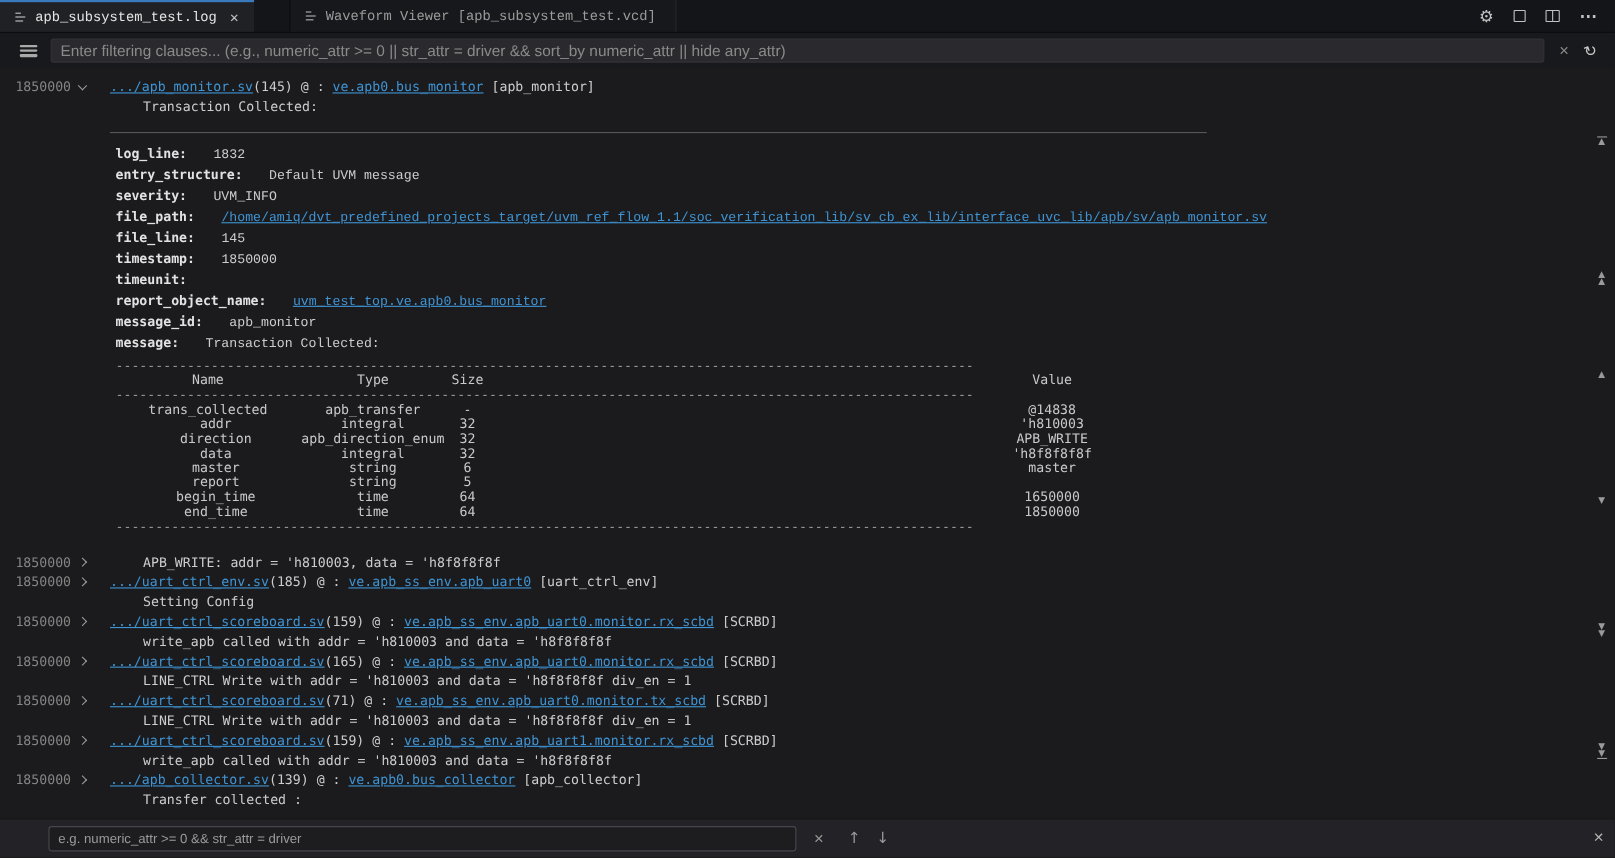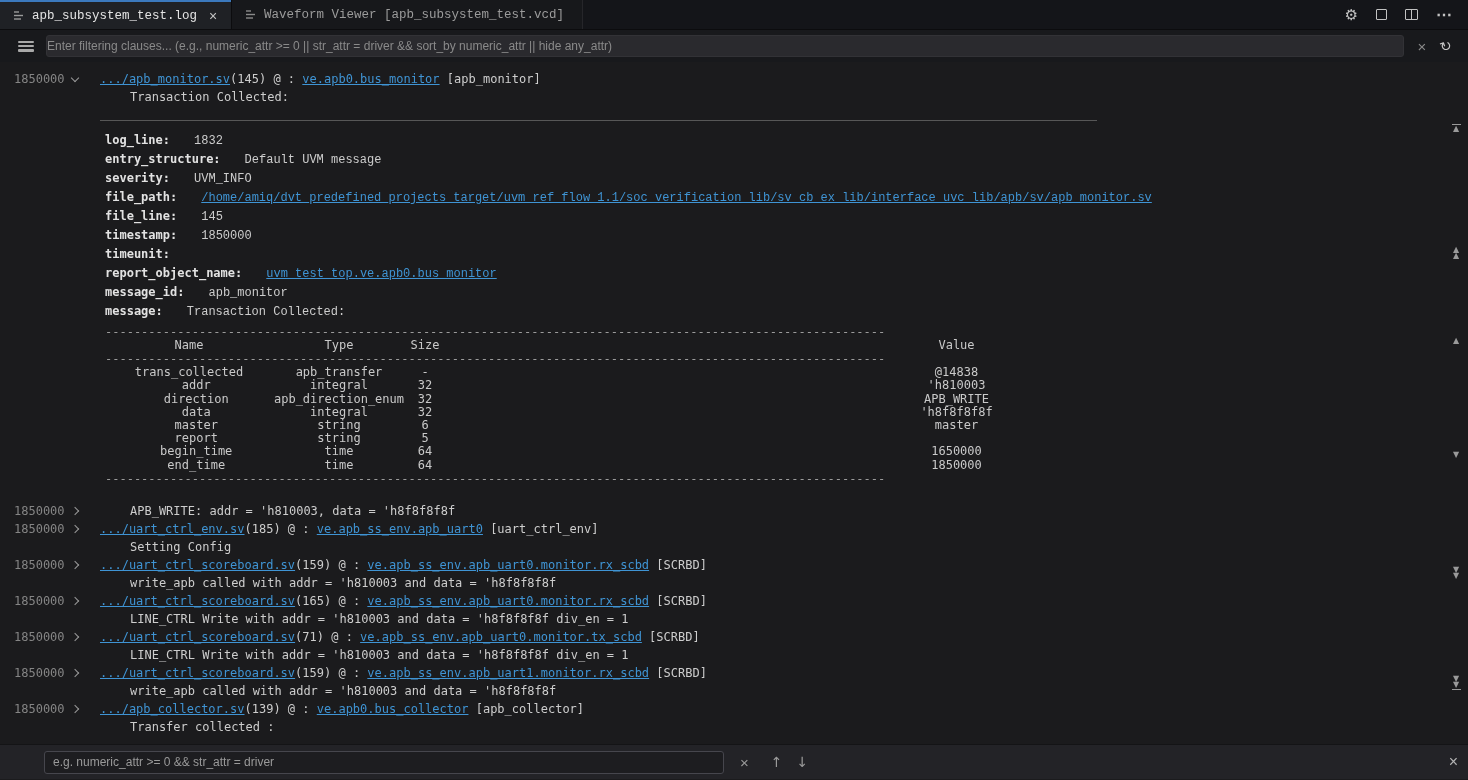--- a/index.html
+++ b/index.html
@@ -5,42 +5,42 @@
   * { margin:0; padding:0; box-sizing:border-box; }
   html,body { width:1468px; height:780px; overflow:hidden; background:#1b1b1d;
               font-family:"Liberation Sans", sans-serif; }
 
   
   .titlebar { height:30px; background:#141519; display:flex; align-items:stretch;
               border-bottom:1px solid #0c0c0e; }
   .tab { display:flex; align-items:center; padding:0 10px 0 12px; cursor:pointer;
          position:relative; }
   .tab.active { background:#1f2125; border-top:2px solid #3b79bd; }
-  .tab.inactive { background:#17181b; border-right:1px solid #26262a; border-left:1px solid #0c0c0e; }
+  .tab.inactive { background:#17181b; border-right:1px solid #26262a; border-left:1px solid #0c0c0e;margin-left:32px; }
   .tab-label { font-size:12.5px; color:#e4e4e4; margin:0 8px 0 7px; white-space:nowrap;font-family:Liberation Mono, monospace; }
   .tab.inactive .tab-label { color:#9b9b9b; }
   .tab-close { width:16px; height:16px; display:flex; align-items:center; justify-content:center;
                color:#c5c5c5; font-size:14px; border-radius:3px; cursor:pointer; }
   .tab-close::before { content:"×"; }
   .tab-icon svg { display:block; }
   .tb-actions { margin-left:auto; display:flex; align-items:center; gap:18px; padding-right:16px; }
   .tbico { color:#c2c2c2; cursor:pointer; display:flex; align-items:center; justify-content:center; }
   .ico-gear::before { content:"⚙"; font-size:15px; }
   .ico-dots::before { content:"⋯"; font-size:16px; font-weight:bold; }
   .ico-square { width:11px; height:11px; border:1.2px solid #c2c2c2; border-radius:1px; }
   .ico-split { width:13px; height:11px; border:1.2px solid #c2c2c2; border-radius:1px; display:flex; }
   .ico-split i { flex:1; } .ico-split i:first-child { border-right:1.2px solid #c2c2c2; }
 
   
   .filterbar { height:32px; background:#18191c; display:flex; align-items:center; padding:0 10px; }
   .hamburger { width:16px; height:11px; margin:0 12px 0 8px; display:flex; flex-direction:column;
                justify-content:space-between; cursor:pointer; }
   .hamburger i { height:2.2px; background:#a9a9a9; border-radius:1px; }
   .filter-input { flex:1; height:22px; background:#2a2a2e; border:1px solid #323236; border-radius:3px;
-                  color:#cfcfcf; font-size:12px; padding:0 0; outline:none;
+                  color:#cfcfcf; font-size:14px; padding:0 8px; outline:none;
                   font-family:"Liberation Sans", sans-serif; }
   .filter-input::placeholder { color:#8a8a8a; }
   .bar-x { color:#8a8a8a; font-size:15px; margin:0 14px 0 14px; cursor:pointer; }
   .bar-x::before { content:"×"; }
   .ico-refresh { color:#c8c8c8; font-size:14px; margin-right:6px; cursor:pointer; }
   .ico-refresh::before { content:"↻"; display:inline-block; transform:rotate(-20deg); }
 
   
   .content { position:relative; height:682px; background:#1b1b1d; padding-top:8px;
              font-family:"DejaVu Sans Mono", monospace; font-size:12px; color:#cdcdcd;

